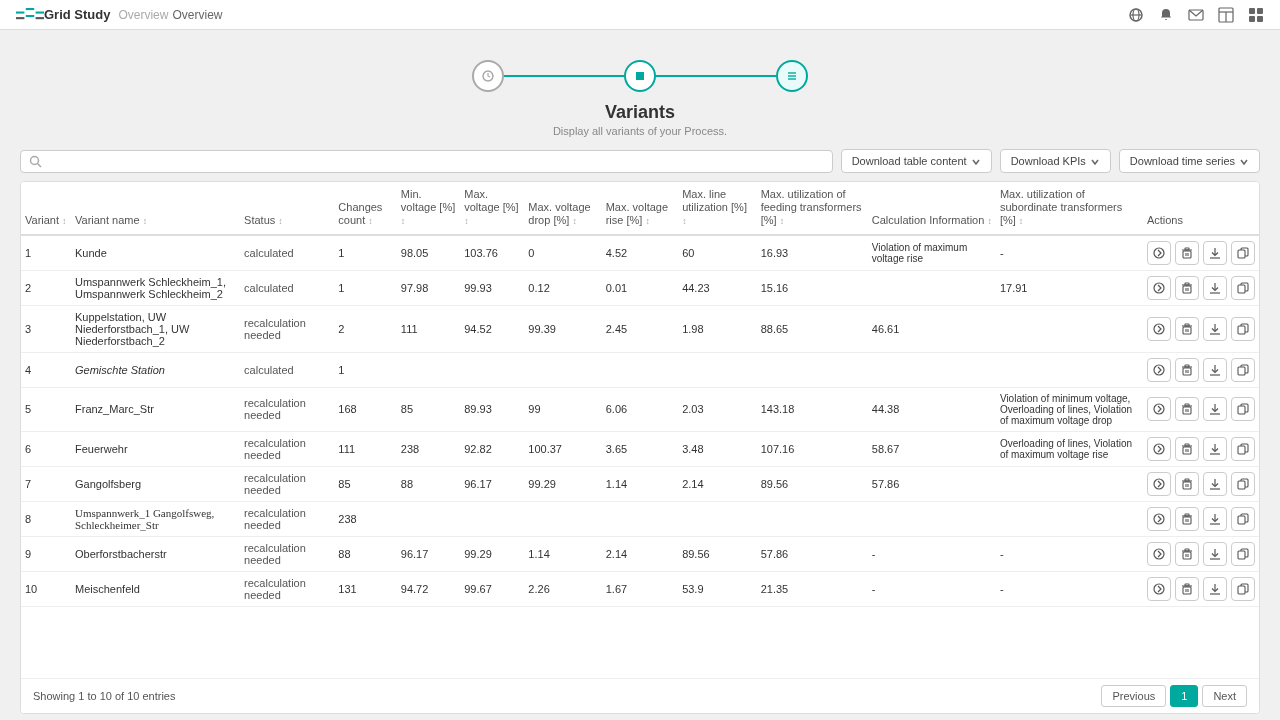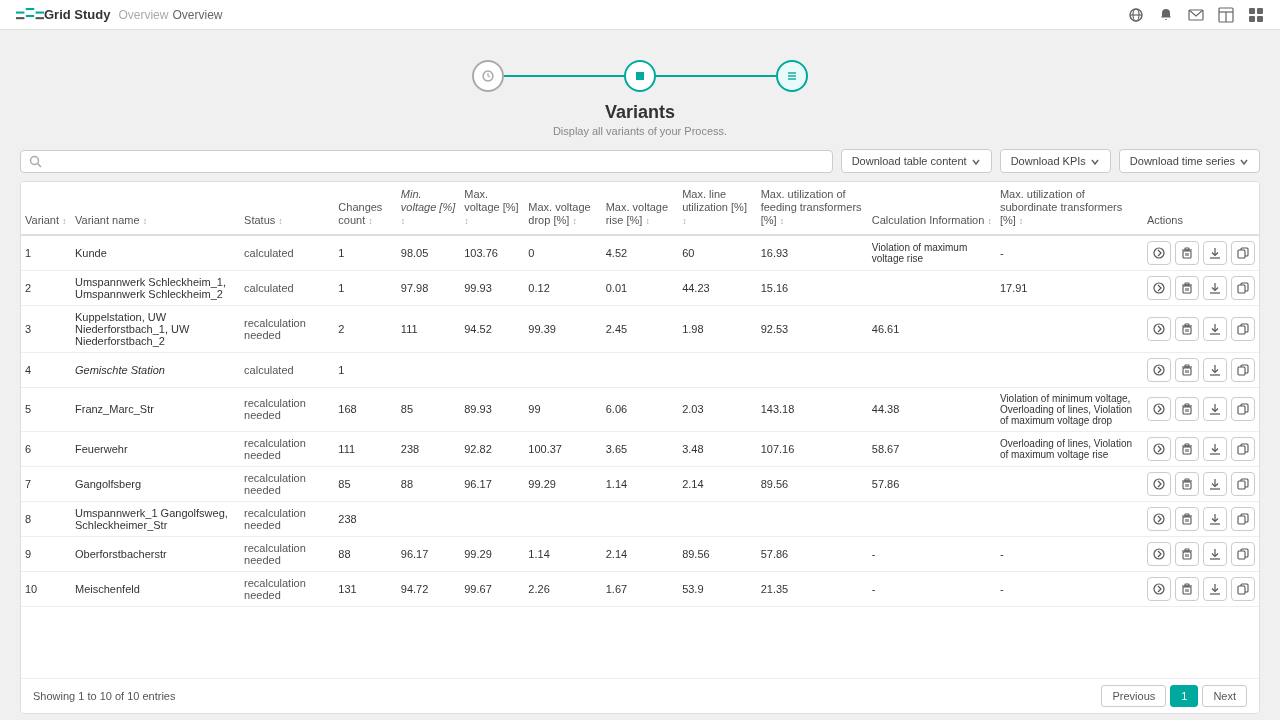--- a/index.html
+++ b/index.html
@@ -166,21 +166,21 @@
 
   <div class="table-wrap">
     <div style="overflow-x:auto; overflow-y:auto; max-height:calc(100% - 36px);">
       <table>
         <thead>
           <tr>
             <th style="min-width:50px;">Variant <span class="sort-icon">↕</span></th>
             <th style="min-width:130px;">Variant name <span class="sort-icon">↕</span></th>
             <th style="min-width:90px;">Status <span class="sort-icon">↕</span></th>
             <th style="min-width:55px;">Changes count <span class="sort-icon">↕</span></th>
-            <th style="min-width:55px;font-style:italic;">Min. voltage [%] <span class="sort-icon">↕</span></th>
+            <th style="min-width:55px;">Min. voltage [%] <span class="sort-icon">↕</span></th>
             <th style="min-width:55px;">Max. voltage [%] <span class="sort-icon">↕</span></th>
             <th style="min-width:65px;">Max. voltage drop [%] <span class="sort-icon">↕</span></th>
             <th style="min-width:65px;">Max. voltage rise [%] <span class="sort-icon">↕</span></th>
             <th style="min-width:65px;">Max. line utilization [%] <span class="sort-icon">↕</span></th>
             <th style="min-width:80px;">Max. utilization of feeding transformers [%] <span class="sort-icon">↕</span></th>
             <th style="min-width:120px;">Calculation Information <span class="sort-icon">↕</span></th>
             <th style="min-width:80px;">Max. utilization of subordinate transformers [%] <span class="sort-icon">↕</span></th>
             <th style="min-width:110px;">Actions</th>
           </tr>
         </thead>
@@ -280,21 +280,21 @@
             <tr>
     <td>3</td>
     <td style="font-size:11px;">Kuppelstation, UW Niederforstbach_1, UW Niederforstbach_2</td>
     <td class="status-recalc">recalculation needed</td>
     <td>2</td>
     <td>111</td>
     <td>94.52</td>
     <td>99.39</td>
     <td>2.45</td>
     <td>1.98</td>
-    <td>92.53</td>
+    <td>88.65</td>
     <td>46.61</td>
     <td></td>
     <td>
       <div class="actions">
         <div class="action-btn" title="Go">
           <svg width="12" height="12" viewBox="0 0 12 12">
                       <circle cx="6" cy="6" r="5" stroke="#555" stroke-width="1.2" fill="none"></circle>
                       <polyline points="5,3 8,6 5,9" stroke="#555" stroke-width="1.2" fill="none"></polyline>
                     </svg>
         </div>
@@ -502,21 +502,21 @@
           <svg width="12" height="12" viewBox="0 0 12 12">
                       <rect x="4" y="1" width="7" height="8" rx="1" stroke="#555" stroke-width="1.1" fill="none"></rect>
                       <rect x="1" y="3" width="7" height="8" rx="1" stroke="#555" stroke-width="1.1" fill="white"></rect>
                     </svg>
         </div>
       </div>
     </td>
   </tr>
             <tr>
     <td>8</td>
-    <td style="font-size:11px;">Umspannwerk_1 Gangolfsweg, Schleckheimer_Str</td>
+    <td style="font-size:11px;font-family:Liberation Serif, serif;">Umspannwerk_1 Gangolfsweg, Schleckheimer_Str</td>
     <td class="status-recalc">recalculation needed</td>
     <td>238</td>
     <td></td>
     <td></td>
     <td></td>
     <td></td>
     <td></td>
     <td></td>
     <td></td>
     <td></td>

